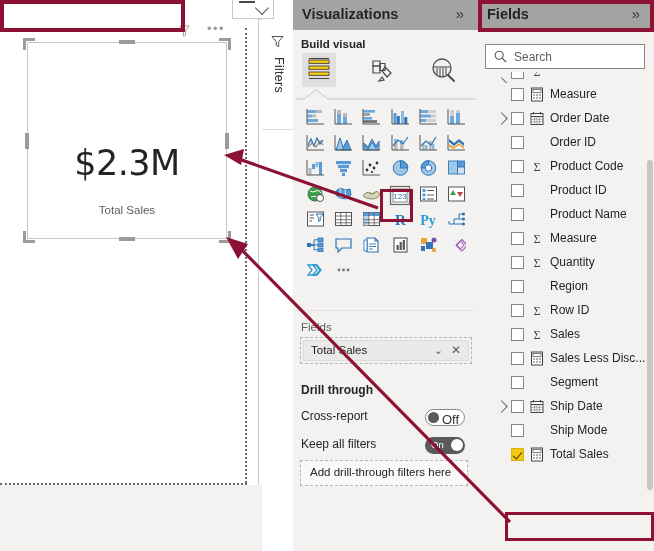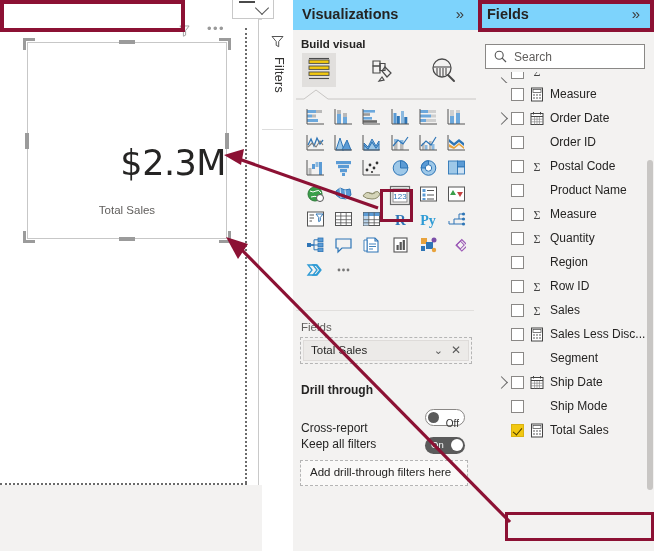--- a/index.html
+++ b/index.html
@@ -34,21 +34,21 @@
   .visual-hdr{position:absolute;left:175px;top:24px;width:60px;height:16px;}
   .visual-hdr .funnel{position:absolute;left:4px;top:1px;width:11px;height:12px;color:#9a9a9a;}
   .visual-hdr .dots{position:absolute;left:32px;top:-2px;color:#9a9a9a;font-size:13px;letter-spacing:1.5px;line-height:14px;}
 
   
   .card-visual{
     position:absolute;left:27px;top:42px;width:200px;height:197px;
     border:1px solid #c7c7c7;box-sizing:border-box;background:#ffffff;
   }
   .card-value{
-    position:absolute;left:0;right:0;top:100px;text-align:right;
+    position:absolute;left:0;right:0;top:100px;text-align:center;
     font-size:35px;color:#252423;letter-spacing:-0.5px;
     font-family:"DejaVu Sans", sans-serif; font-weight:400;
   }
   .card-label{
     position:absolute;left:0;right:0;top:161px;text-align:center;
     font-size:11.5px;color:#605e5c;
   }
   
   .h{position:absolute;background:#9b9b9b;}
   .corner{position:absolute;width:12px;height:12px;}
@@ -76,21 +76,21 @@
   .filters-funnel{position:absolute;left:9px;top:16px;width:13px;height:13px;color:#555;}
   .filters-text{
     position:absolute;left:10px;top:38px;
     writing-mode:vertical-rl;
     font-size:12.5px;color:#323130;letter-spacing:0.3px;white-space:nowrap;
   }
   .filters-divider{position:absolute;left:0;top:110px;width:31px;height:0;border-top:1px solid #ddd;}
 
   
   .viz-pane{position:absolute;left:293px;top:0;width:185px;height:551px;background:#f3f2f1;}
-  .pane-hdr{position:relative;height:30px;background:#7dd3fc;}
+  .pane-hdr{position:relative;height:30px;background:#a3a3a3;}
   .pane-hdr .title{position:absolute;left:9px;top:6px;font-size:14.5px;color:#252423;font-weight:bold;}
   .pane-hdr .chev2{position:absolute;right:14px;top:6px;font-size:15px;color:#3b3a39;line-height:16px;}
   .hl-box{position:absolute;border:4px solid #8c1134;box-sizing:border-box;pointer-events:none;}
   #hl-viz{left:0px;top:0px;width:185px;height:32px;}
   #hl-fields{left:478px;top:0px;width:176px;height:32px;}
   #hl-card-icon{left:380px;top:189px;width:33px;height:33px;border-width:3px;}
   #hl-total-sales{left:505px;top:512px;width:149px;height:29px;border-width:3px;}
 
   .build-visual-lbl{position:absolute;left:301px;top:38px;font-size:11.5px;color:#252423;font-weight:bold;}
   .tabrow{position:absolute;left:296px;top:53px;width:180px;height:36px;}
@@ -115,26 +115,26 @@
   .well-chip{
     position:relative;width:100%;height:21px;background:#eceae8;border:1px solid #dedbd9;
     box-sizing:border-box;
   }
   .well-chip .nm{position:absolute;left:7px;top:3px;font-size:11.5px;color:#252423;}
   .well-chip .cv{position:absolute;right:25px;top:3px;font-size:11px;color:#5a5a5a;}
   .well-chip .cx{position:absolute;right:7px;top:2px;font-size:12px;color:#5a5a5a;}
 
   .dt-title{position:absolute;left:301px;top:383px;font-size:12px;color:#252423;font-weight:bold;}
   .dt-row{position:absolute;left:301px;font-size:12px;color:#252423;}
-  .dt-r1{top:409px;margin-top:12px;}
+  .dt-r1{top:409px;}
   .dt-r2{top:437px;}
   .toggle{position:absolute;width:40px;height:17px;border-radius:9px;box-sizing:border-box;}
   .toggle.off{right:0px;border:1px solid #8a8886;background:#fff;}
   .toggle.off .knob{position:absolute;left:2px;top:2px;width:11px;height:11px;border-radius:50%;background:#5a5a5a;}
-  .toggle.off .lbl{position:absolute;right:5px;top:8px;font-size:10px;color:#323130;}
+  .toggle.off .lbl{position:absolute;right:5px;top:2px;font-size:13px;color:#323130;}
   .toggle.on{right:0px;background:#5a5a5a;}
   .toggle.on .knob{position:absolute;right:2px;top:2px;width:12px;height:12px;border-radius:50%;background:#fff;}
   .toggle.on .lbl{position:absolute;left:6px;top:2px;font-size:9.5px;color:#fff;}
   .tg1{left:425px;top:409px;}
   .tg2{left:425px;top:437px;}
   .drop-well{
     position:absolute;left:300px;top:460px;width:168px;height:26px;
     border:1px dashed #b5b5b5;box-sizing:border-box;background:#faf9f8;
   }
   .drop-well span{position:absolute;left:9px;top:5px;font-size:11.5px;color:#252423;}
@@ -706,21 +706,25 @@
       </div>
       <div class="fl-row">
         <div class="chk"></div>
         <div class="fname">Order ID</div>
       </div>
       <div class="fl-row">
         <div class="chk"></div>
         <div class="ficon"><svg viewBox="0 0 14 15" width="14" height="15">
             <text x="7" y="12" font-size="12" font-family="Liberation Serif, serif" fill="#444" text-anchor="middle">Σ</text>
           </svg></div>
-        <div class="fname">Postal Code</div>
+        <div class="fname">Product Code</div>
+      </div>
+      <div class="fl-row">
+        <div class="chk"></div>
+        <div class="fname">Product ID</div>
       </div>
       <div class="fl-row">
         <div class="chk"></div>
         <div class="fname">Product Name</div>
       </div>
       <div class="fl-row">
         <div class="chk"></div>
         <div class="ficon"><svg viewBox="0 0 14 15" width="14" height="15">
             <text x="7" y="12" font-size="12" font-family="Liberation Serif, serif" fill="#444" text-anchor="middle">Σ</text>
           </svg></div>

